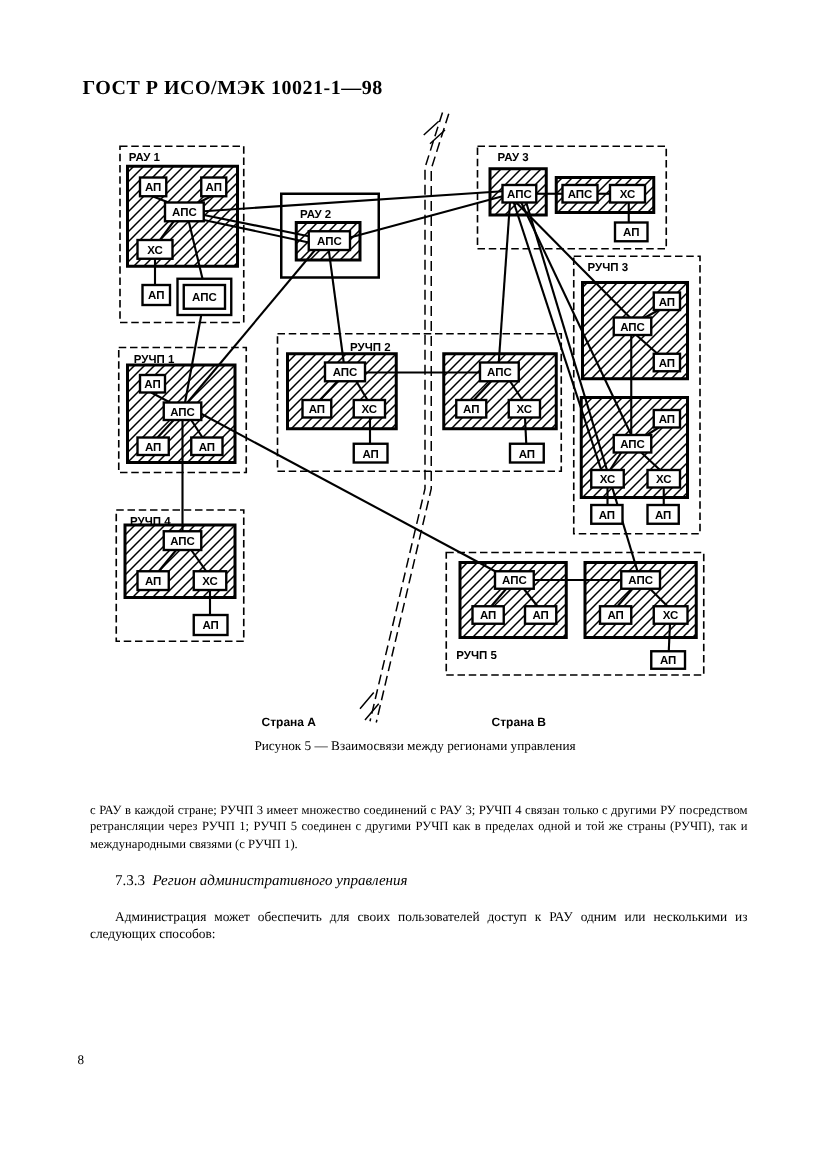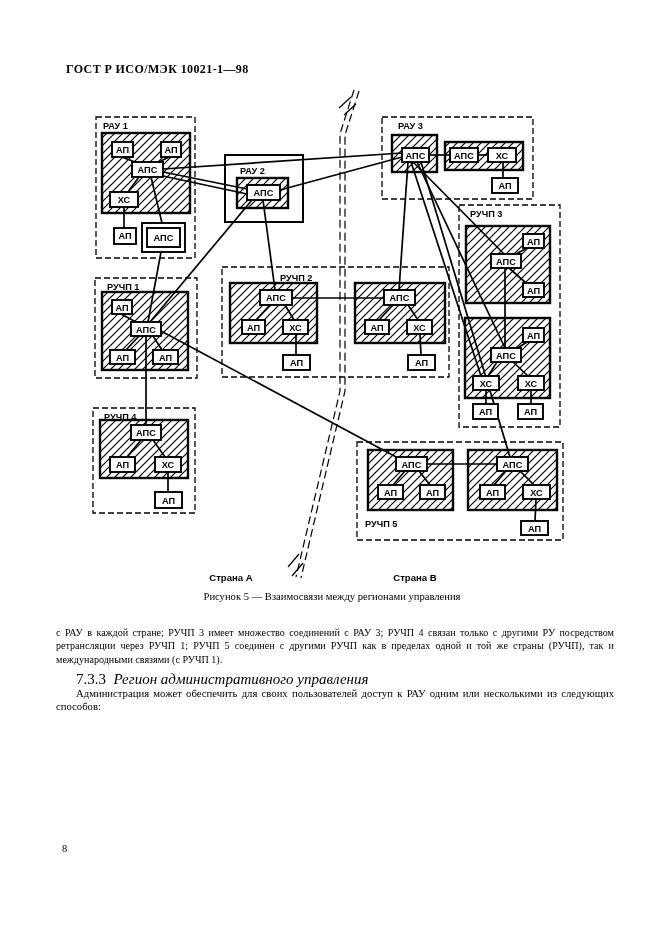--- a/index.html
+++ b/index.html
@@ -4,42 +4,42 @@
 <style>
   html,body { margin:0; padding:0; }
   body {
     width:661px; height:936px; position:relative;
     background:#ffffff; color:#000;
     font-family:"Liberation Serif", serif;
     overflow:hidden;
   }
   .doc-header {
     position:absolute; left:66px; top:62px;
-    font-weight:bold; font-size:12px; letter-spacing:0.4px;
+    font-weight:bold; font-size:16px; letter-spacing:0.4px;
   }
   svg.diagram { position:absolute; left:0; top:0; }
   svg text {
     font-family:"Liberation Sans", sans-serif;
     font-size:9.2px; font-weight:600;
     fill:#000;
   }
   svg text.node-t { text-anchor:middle; }
   svg text.caption-t {
     font-family:"Liberation Serif", serif; font-weight:400;
     font-size:10.6px; text-anchor:middle;
   }
   svg text.country-t { text-anchor:middle; font-size:9.6px; }
   .textblock {
     position:absolute; left:56px; top:626px; width:558px;
     font-size:10.1px; line-height:13.4px; text-align:justify;
   }
-  .textblock p { margin:0; }
+  .textblock p { margin:16px; }
   .note { text-indent:20px; }
   .heading {
-    margin-top:7px !important; text-indent:20px; font-size:15px;
+    margin-top:7px !important; text-indent:20px; font-size:12px;
   }
   .heading .title { font-style:italic; }
   .para { text-indent:20px; font-size:10.7px; }
   .pagenum { position:absolute; left:62px; top:843px; font-size:10.5px; }
 </style>
 </head>
 <body>
 
 <div class="doc-header">ГОСТ Р ИСО/МЭК 10021-1—98</div>
 

